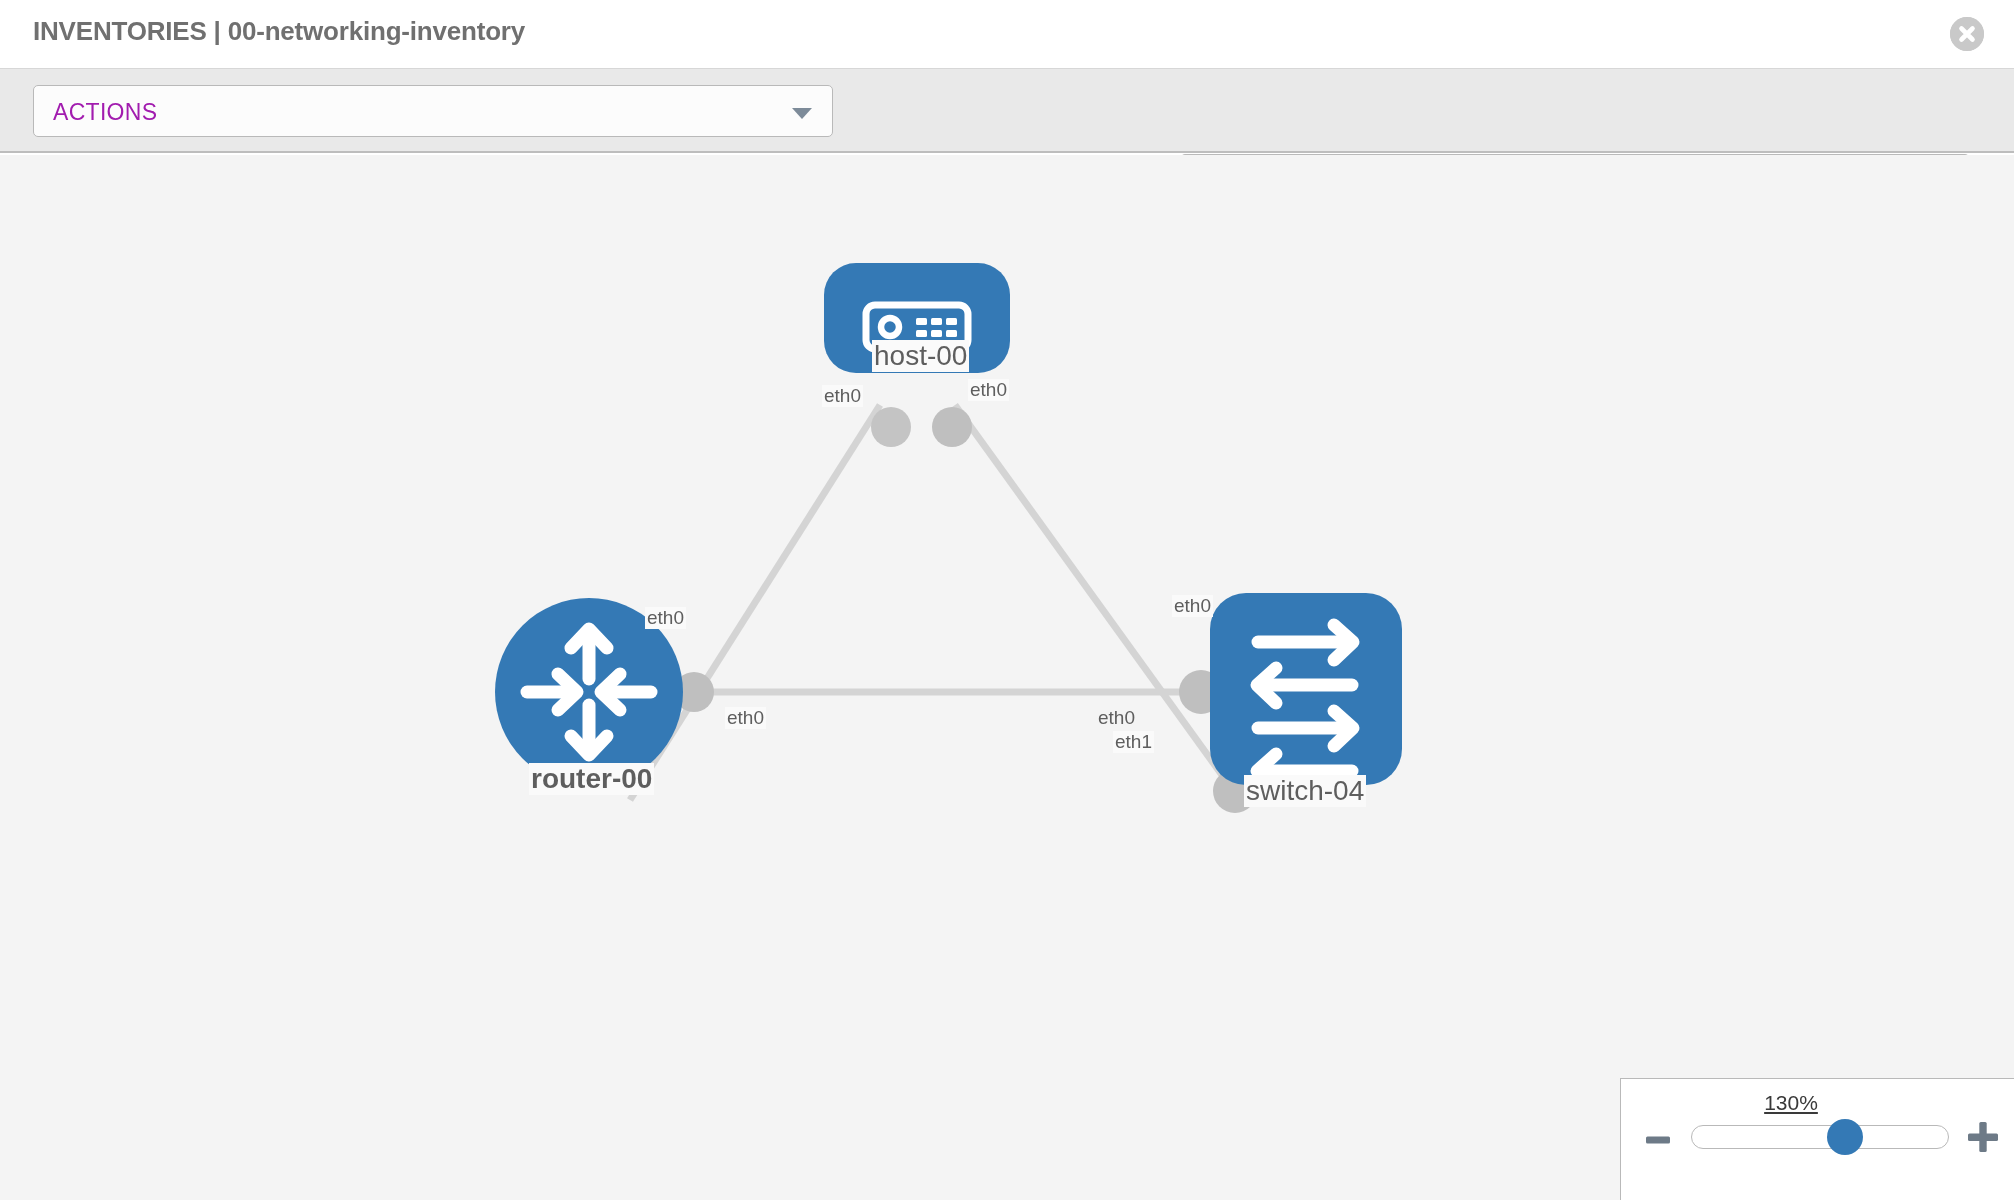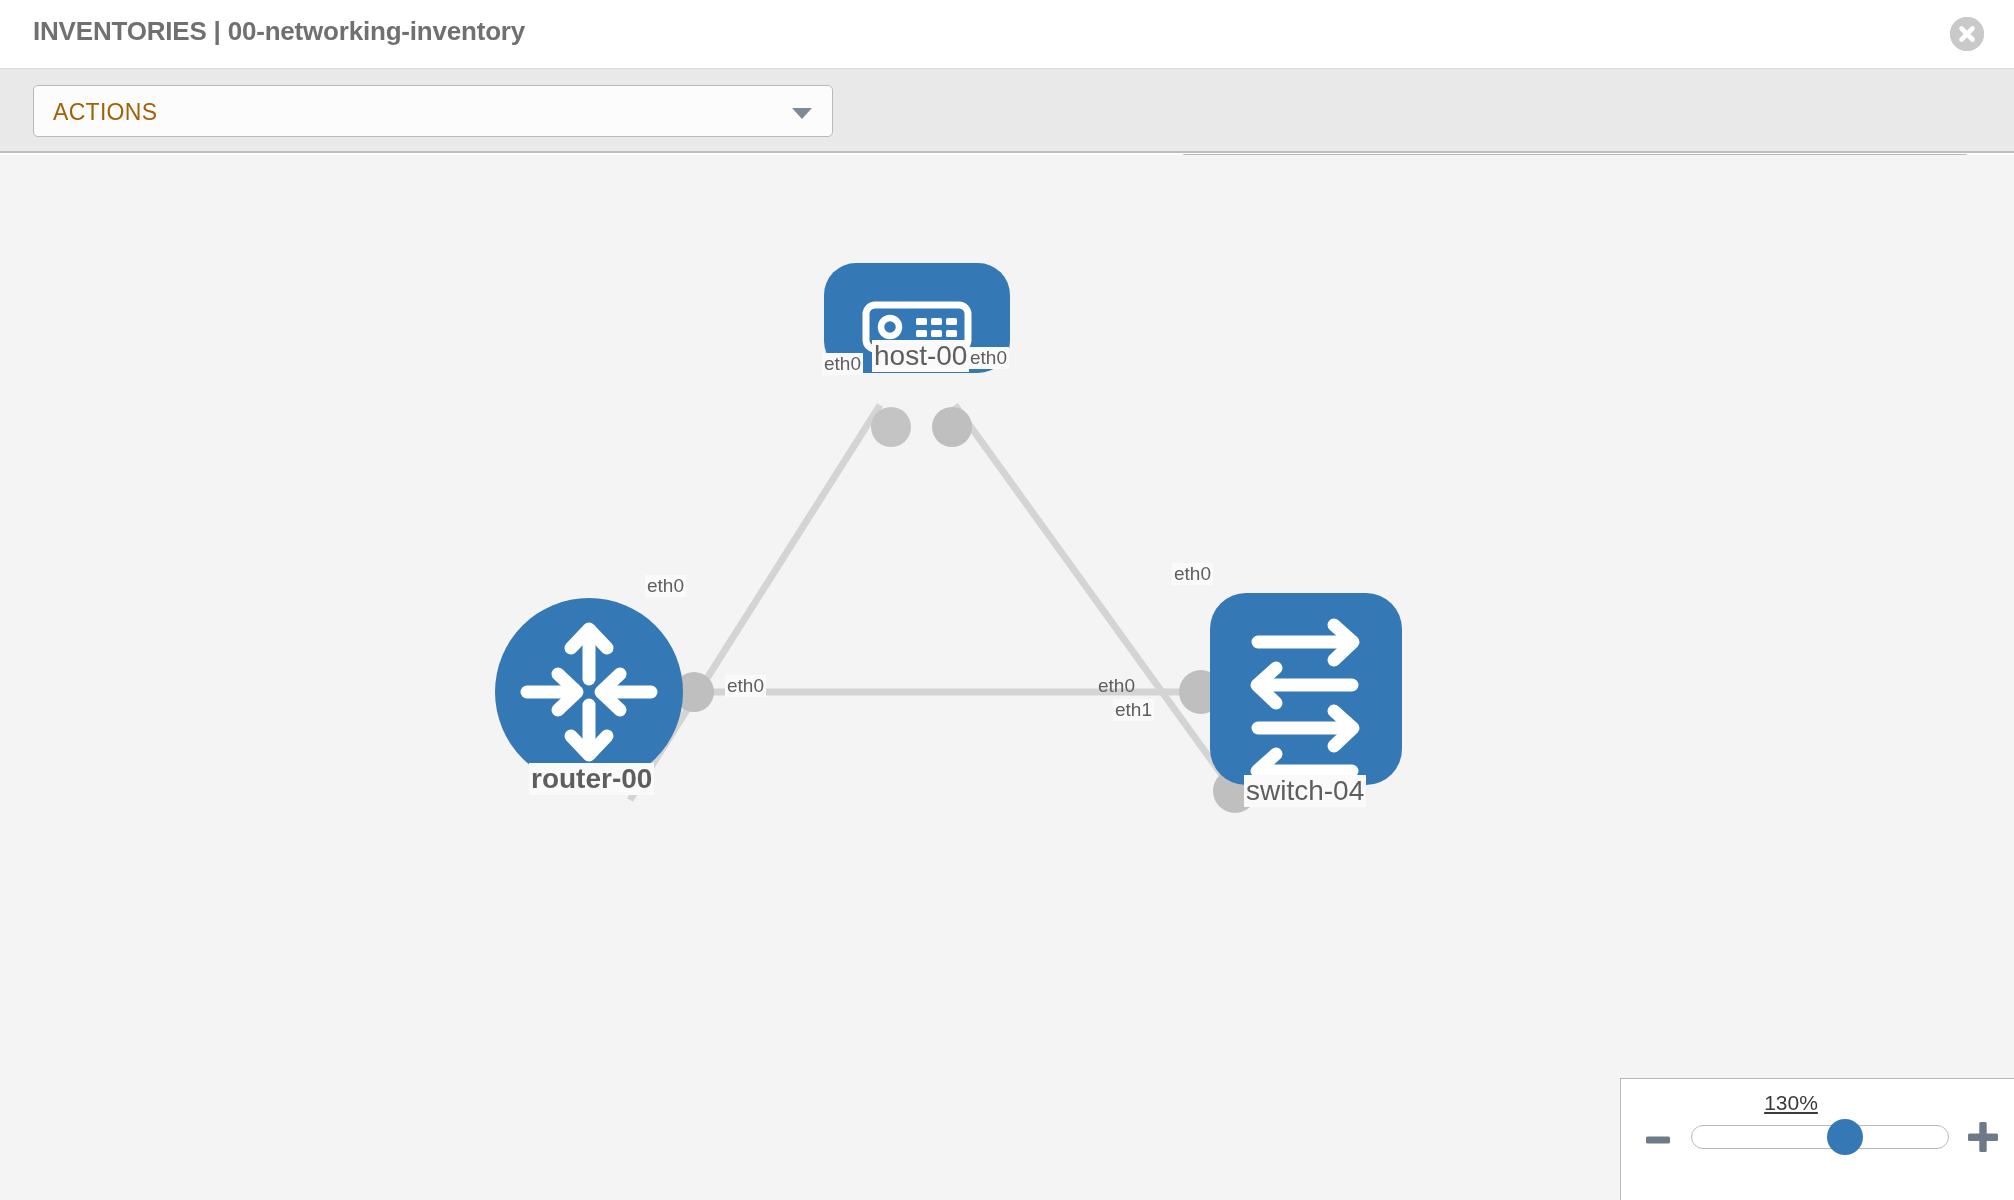--- a/index.html
+++ b/index.html
@@ -60,21 +60,21 @@
     width: 800px; height: 52px;
     background: #fcfcfc;
     border: 1px solid #b9b9b9;
     border-radius: 5px;
     cursor: pointer;
   }
   .actions-select .label {
     position: absolute;
     left: 19px; top: 13px;
     font-size: 23px;
-    color: #a16207;
+    color: #a21caf;
     letter-spacing: 0.3px;
   }
   .caret {
     position: absolute;
     right: 20px; top: 22px;
     width: 0; height: 0;
     border-left: 10px solid transparent;
     border-right: 10px solid transparent;
     border-top: 11px solid #7d8b99;
   }
@@ -127,20 +127,21 @@
     white-space: nowrap;
     padding: 0 2px;
   }
   .iface-label {
     position: absolute;
     font-size: 19px;
     color: #5e5e5e;
     background: #fafafa;
     white-space: nowrap;
     padding: 0 2px;
+    margin-top: 32px;
   }
 
   
   .zoom-panel {
     position: absolute;
     left: 1620px; top: 1078px;
     width: 394px; height: 122px;
     background: #ffffff;
     border: 1px solid #b9b9b9;
     border-right: none;

